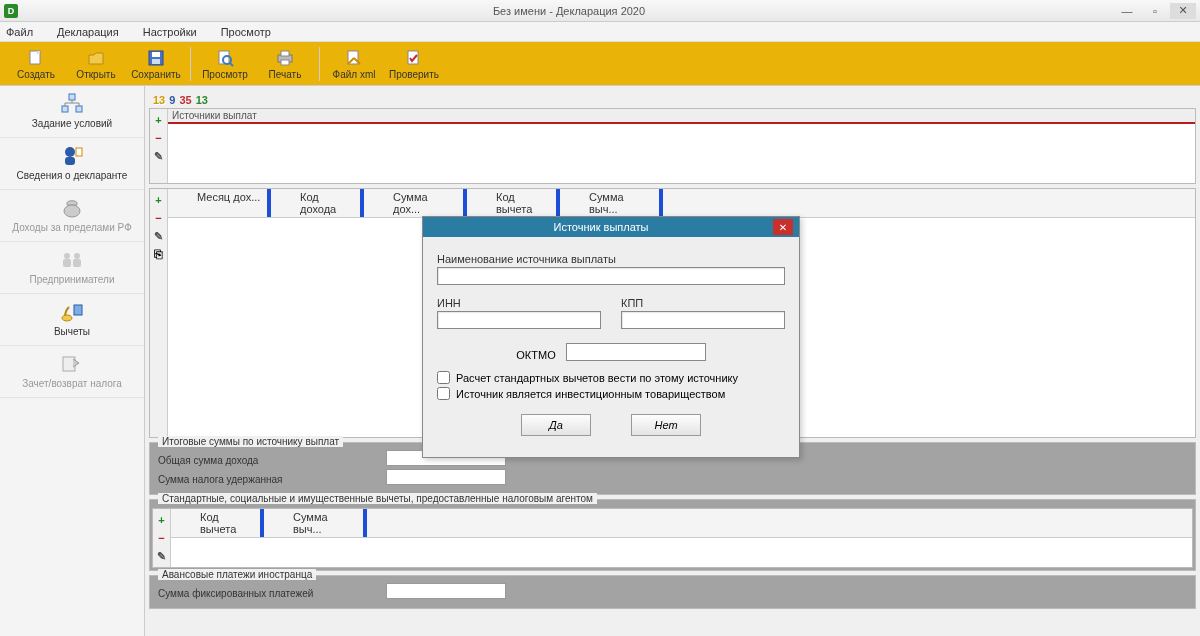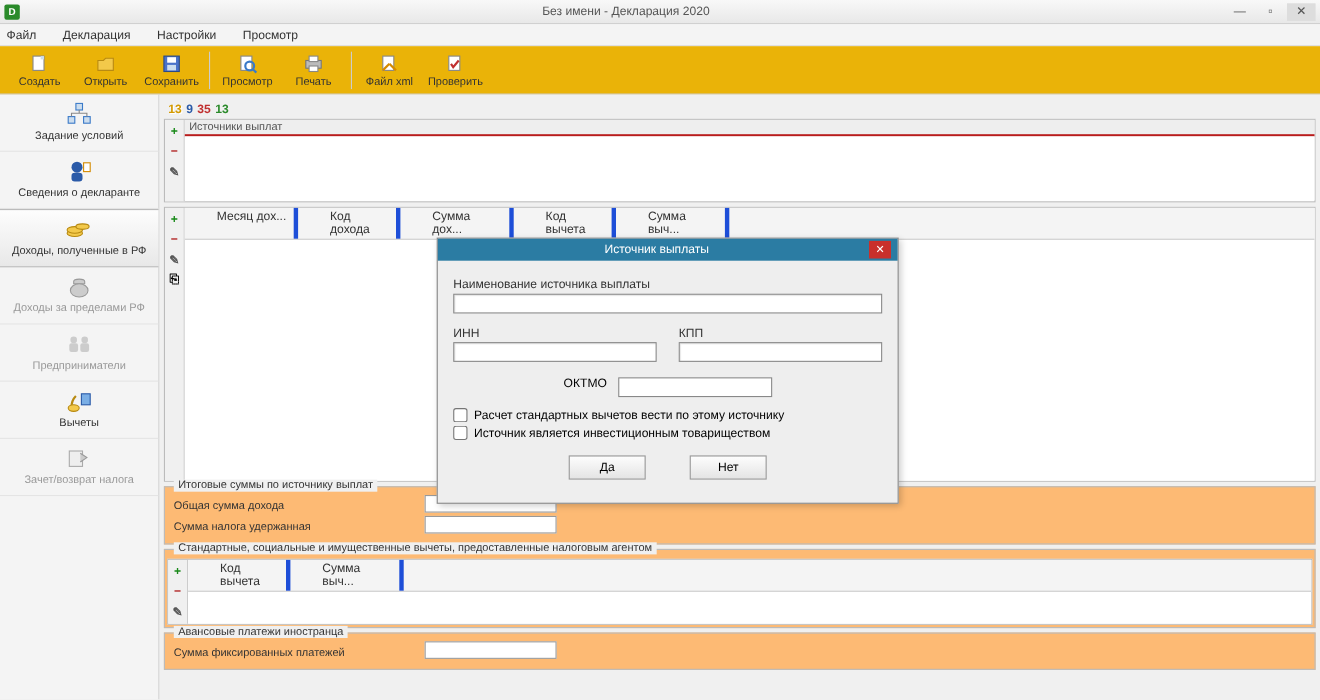--- a/index.html
+++ b/index.html
@@ -40,45 +40,45 @@
 .sources { height: 76px; display:flex; }
 .vbtnbar { width: 18px; background:#f0f0f0; border-right:1px solid #ccc; display:flex;flex-direction:column;align-items:center; gap:4px; padding-top:4px;}
 .vbtn { width:14px;height:14px; display:flex;align-items:center;justify-content:center; font-weight:bold; cursor:pointer;}
 .plus{color:#1a8a1a;} .minus{color:#b02020;} .edit{color:#555;}
 
 .gridhead { display:flex; background:#f4f4f4; border-bottom:1px solid #ccc; }
 .gridhead .gh { padding:2px 6px; border-right:4px solid #1d4ed8; font-size:11px; color:#333;margin-left:23px; }
 
 .incomes { height: 250px; display:flex; }
 .incomes .body { flex:1; background:#fff; }
-.fieldset { border:1px solid #bbb; padding: 4px 8px 6px; margin: 2px 4px; position:relative; background:#fdba74;}
+.fieldset { border:1px solid #bbb; padding: 4px 8px 6px; margin: 2px 4px; position:relative; background:#a3a3a3;}
 .fieldset .legend { position:absolute; top:-7px; left:8px; background:#f0f0f0; padding:0 4px; font-size:10px; color:#333;}
 .frow { display:flex; align-items:flex-end; gap:8px; margin:3px 0; }
 .frow label { width: 220px; font-size:10px; color:#333; }
 .frow input { width:120px; height:16px; border:1px solid #999; background:#fff; padding:0 2px; font-size:10px;}
 
 .deductions { height: 60px; display:flex; }
 
 
-.dialog { position:absolute; left:397px; top:216px; width:420px; height:242px; background:#eee; border:1px solid #888; box-shadow: 2px 2px 6px rgba(0,0,0,0.2); z-index:100;}
+.dialog { position:absolute; left:422px; top:216px; width:378px; height:242px; background:#eee; border:1px solid #888; box-shadow: 2px 2px 6px rgba(0,0,0,0.2); z-index:100;}
 .dialog .dtitle { height:20px; background:#2b7ca3; color:#fff; display:flex; align-items:center; padding:0 6px; font-size:11px;}
 .dialog .dtitle .dtxt { flex:1; text-align:center; }
 .dialog .dclose { width:20px; height:16px; background:#c9302c; color:#fff; display:flex;align-items:center;justify-content:center; font-size:10px; cursor:pointer;}
 .dialog .dbody { padding: 10px 14px; }
 .dialog .dfield { margin: 6px 0; }
 .dialog .dfield label { display:block; font-size:11px; color:#333; margin-bottom:2px;}
 .dialog .dfield input[type=text] { width:100%; height:18px; border:1px solid #888; background:#fff; box-shadow: inset 1px 1px 1px rgba(0,0,0,0.1);}
 .dialog .drow { display:flex; gap:20px; }
 .dialog .drow .dfield { flex:1; }
-.dialog .drow-okt { display:flex; align-items:flex-start; gap:10px; margin:8px 0 10px; justify-content:center;}
+.dialog .drow-okt { display:flex; align-items:flex-end; gap:10px; margin:8px 0 10px; justify-content:center;}
 .dialog .drow-okt input { width:140px; height:18px; border:1px solid #888;}
 .dialog .dchk { display:flex; align-items:center; gap:6px; margin:3px 0; font-size:11px;}
 .dialog .dchk input { width:13px;height:13px;}
 .dialog .dbtns { display:flex; justify-content:center; gap:40px; margin-top:14px;}
-.dialog .dbtn { width:70px; height:22px; background:linear-gradient(#fdfdfd,#e4e4e4); border:1px solid #999; cursor:pointer; font-size:11px;}
+.dialog .dbtn { width:70px; height:22px; background:linear-gradient(#fdfdfd,#e4e4e4); border:1px solid #999; cursor:pointer; font-size:11px;font-style:italic;}
 
 svg { display:block; }
 </style>
 </head>
 <body>
 
 <div class="titlebar">
   <div class="app-icon">D</div>
   <div class="title">Без имени - Декларация 2020</div>
   <div class="winbtns">
@@ -183,30 +183,20 @@
     <div class="sideitem">
       <div class="sico">
           <svg width="26" height="22">
             <circle cx="11" cy="7" r="5" fill="#2a5aa8"></circle>
             <rect x="6" y="12" width="10" height="8" rx="3" fill="#2a5aa8"></rect>
             <rect x="17" y="3" width="6" height="8" fill="#fff" stroke="#d48a00"></rect>
           </svg>
         </div>
       <div class="slbl">Сведения о декларанте</div>
     </div>
-    <div class="sideitem active">
-      <div class="sico">
-          <svg width="26" height="22">
-            <ellipse cx="9" cy="14" rx="7" ry="3" fill="#f3c94a" stroke="#b88a12"></ellipse>
-            <ellipse cx="9" cy="11" rx="7" ry="3" fill="#f3c94a" stroke="#b88a12"></ellipse>
-            <ellipse cx="16" cy="8" rx="6" ry="2.5" fill="#f3c94a" stroke="#b88a12"></ellipse>
-          </svg>
-        </div>
-      <div class="slbl">Доходы, полученные в РФ</div>
-    </div>
     <div class="sideitem disabled">
       <div class="sico">
           <svg width="26" height="22">
             <path d="M8 6c0-3 10-3 10 0v2H8z" fill="#ccc" stroke="#999"></path>
             <ellipse cx="13" cy="14" rx="8" ry="6" fill="#ccc" stroke="#999"></ellipse>
           </svg>
         </div>
       <div class="slbl">Доходы за пределами РФ</div>
     </div>
     <div class="sideitem disabled">

